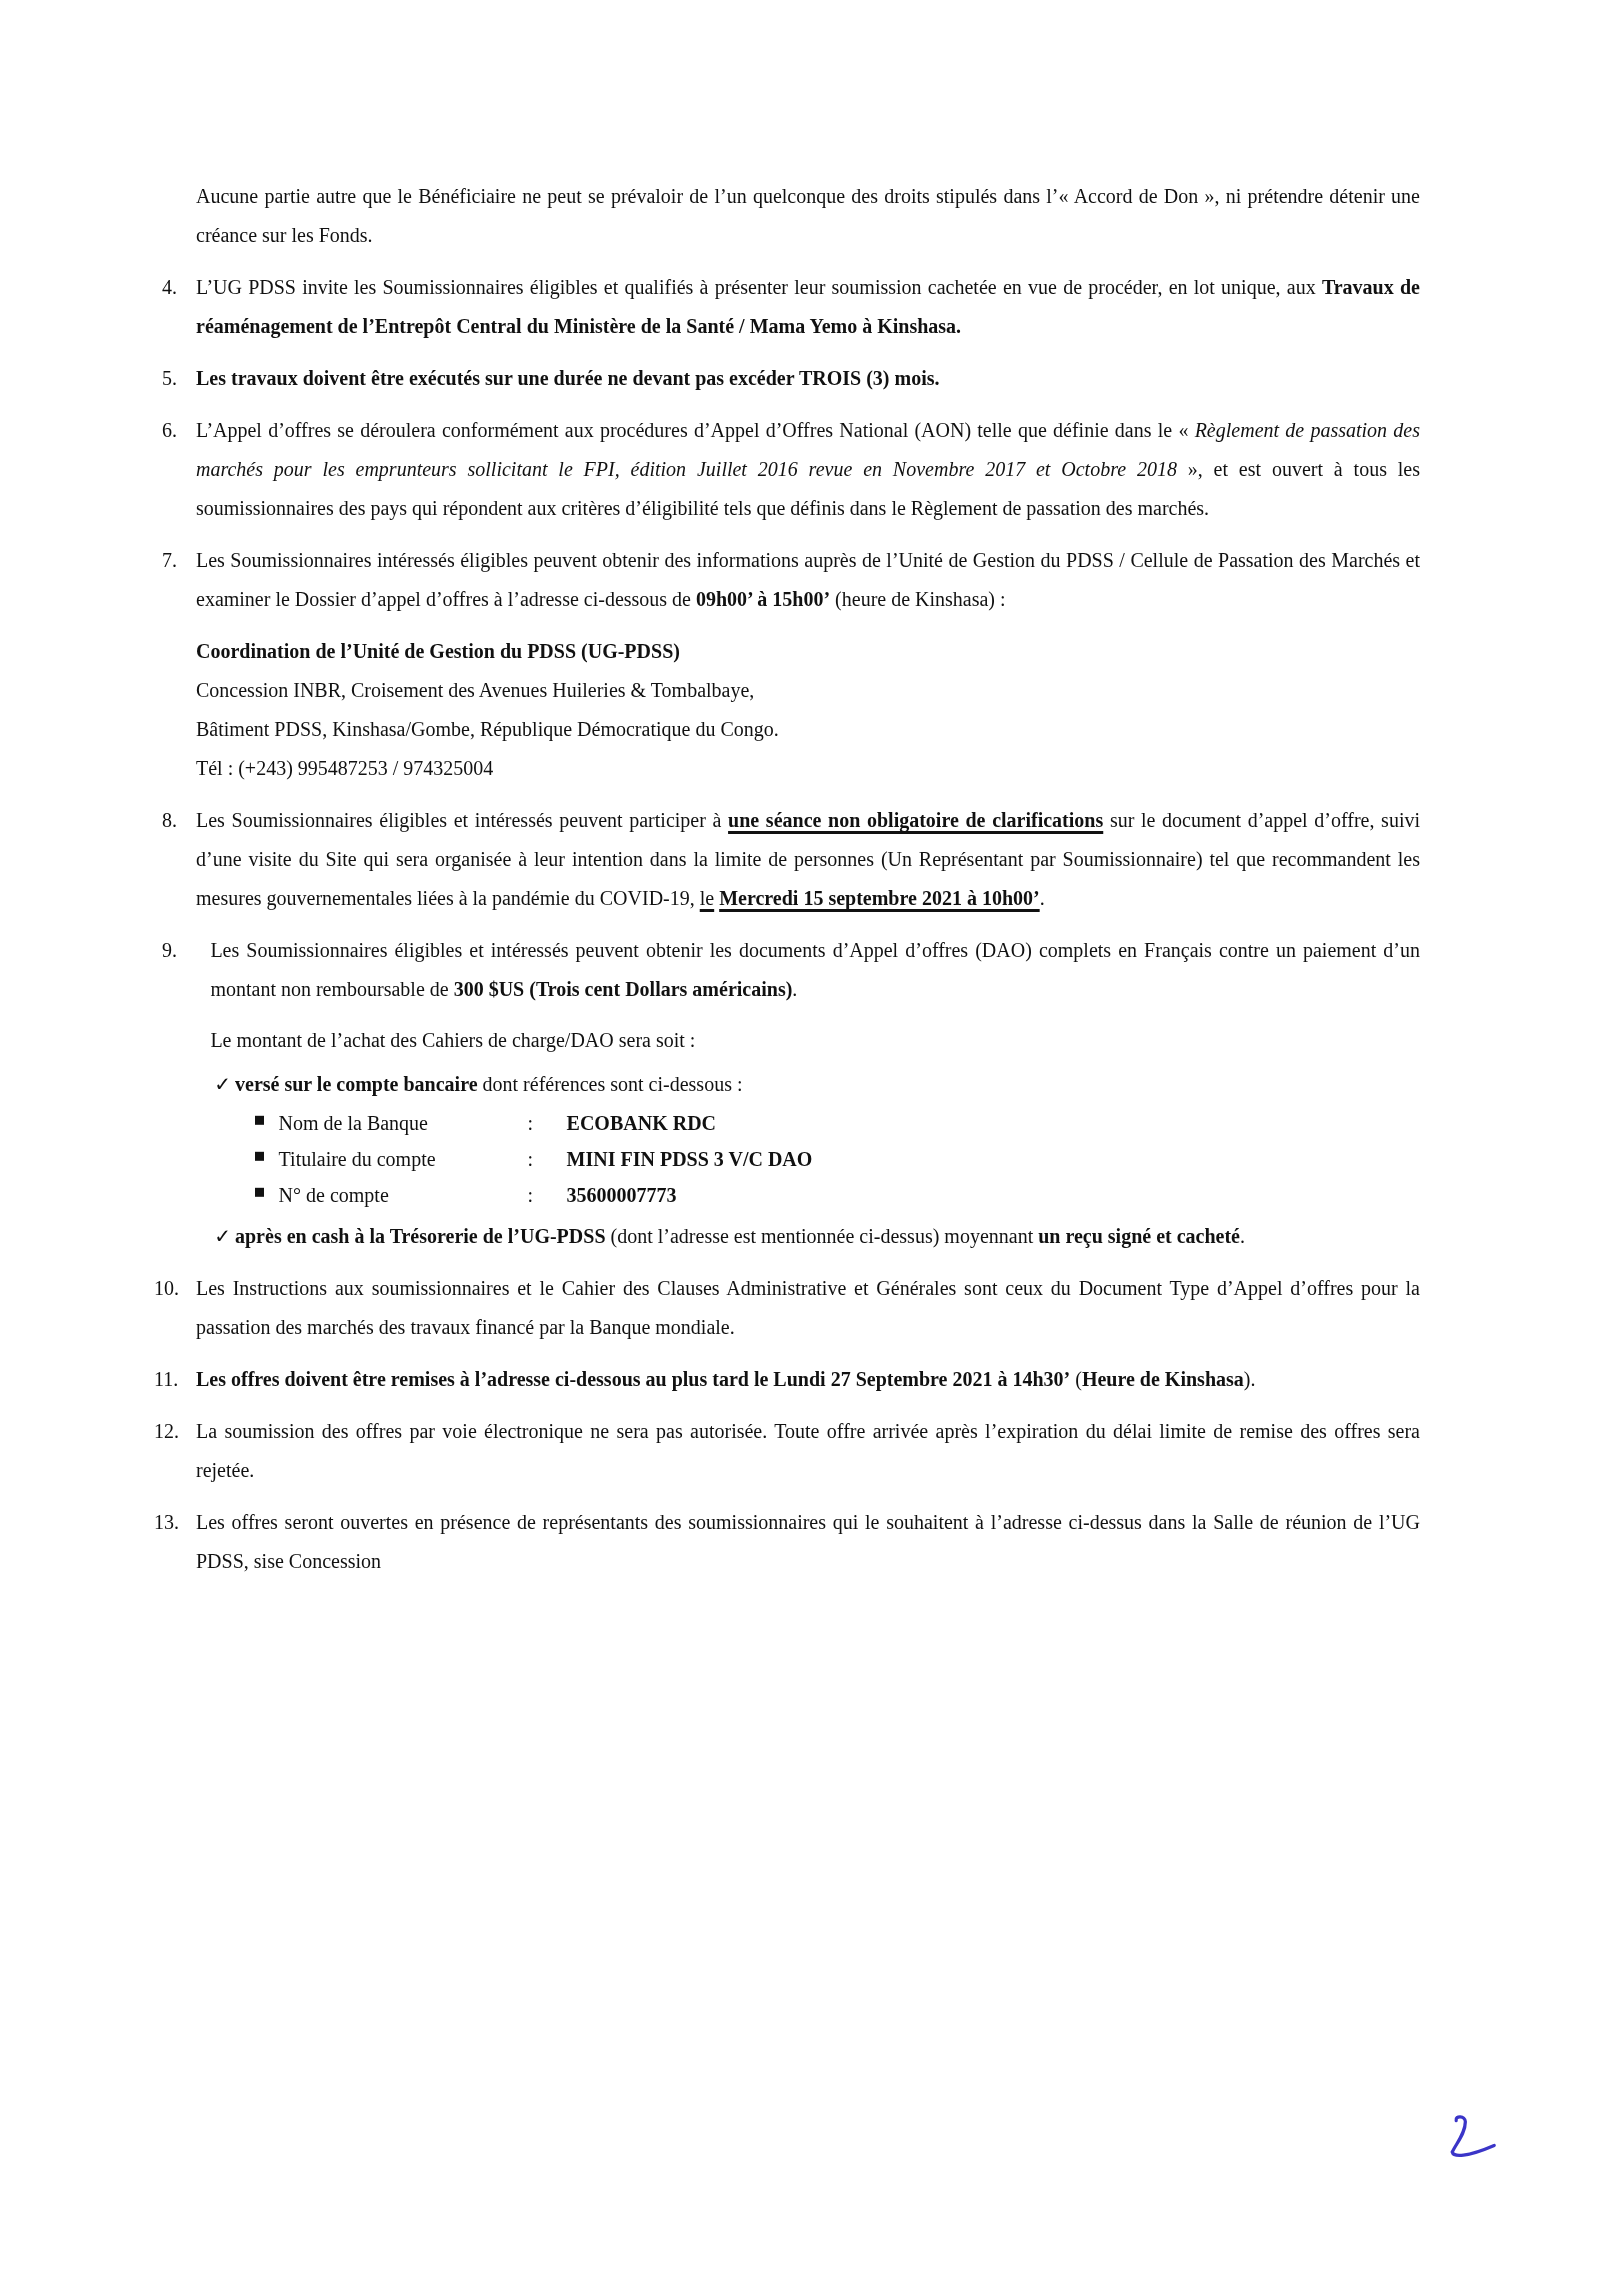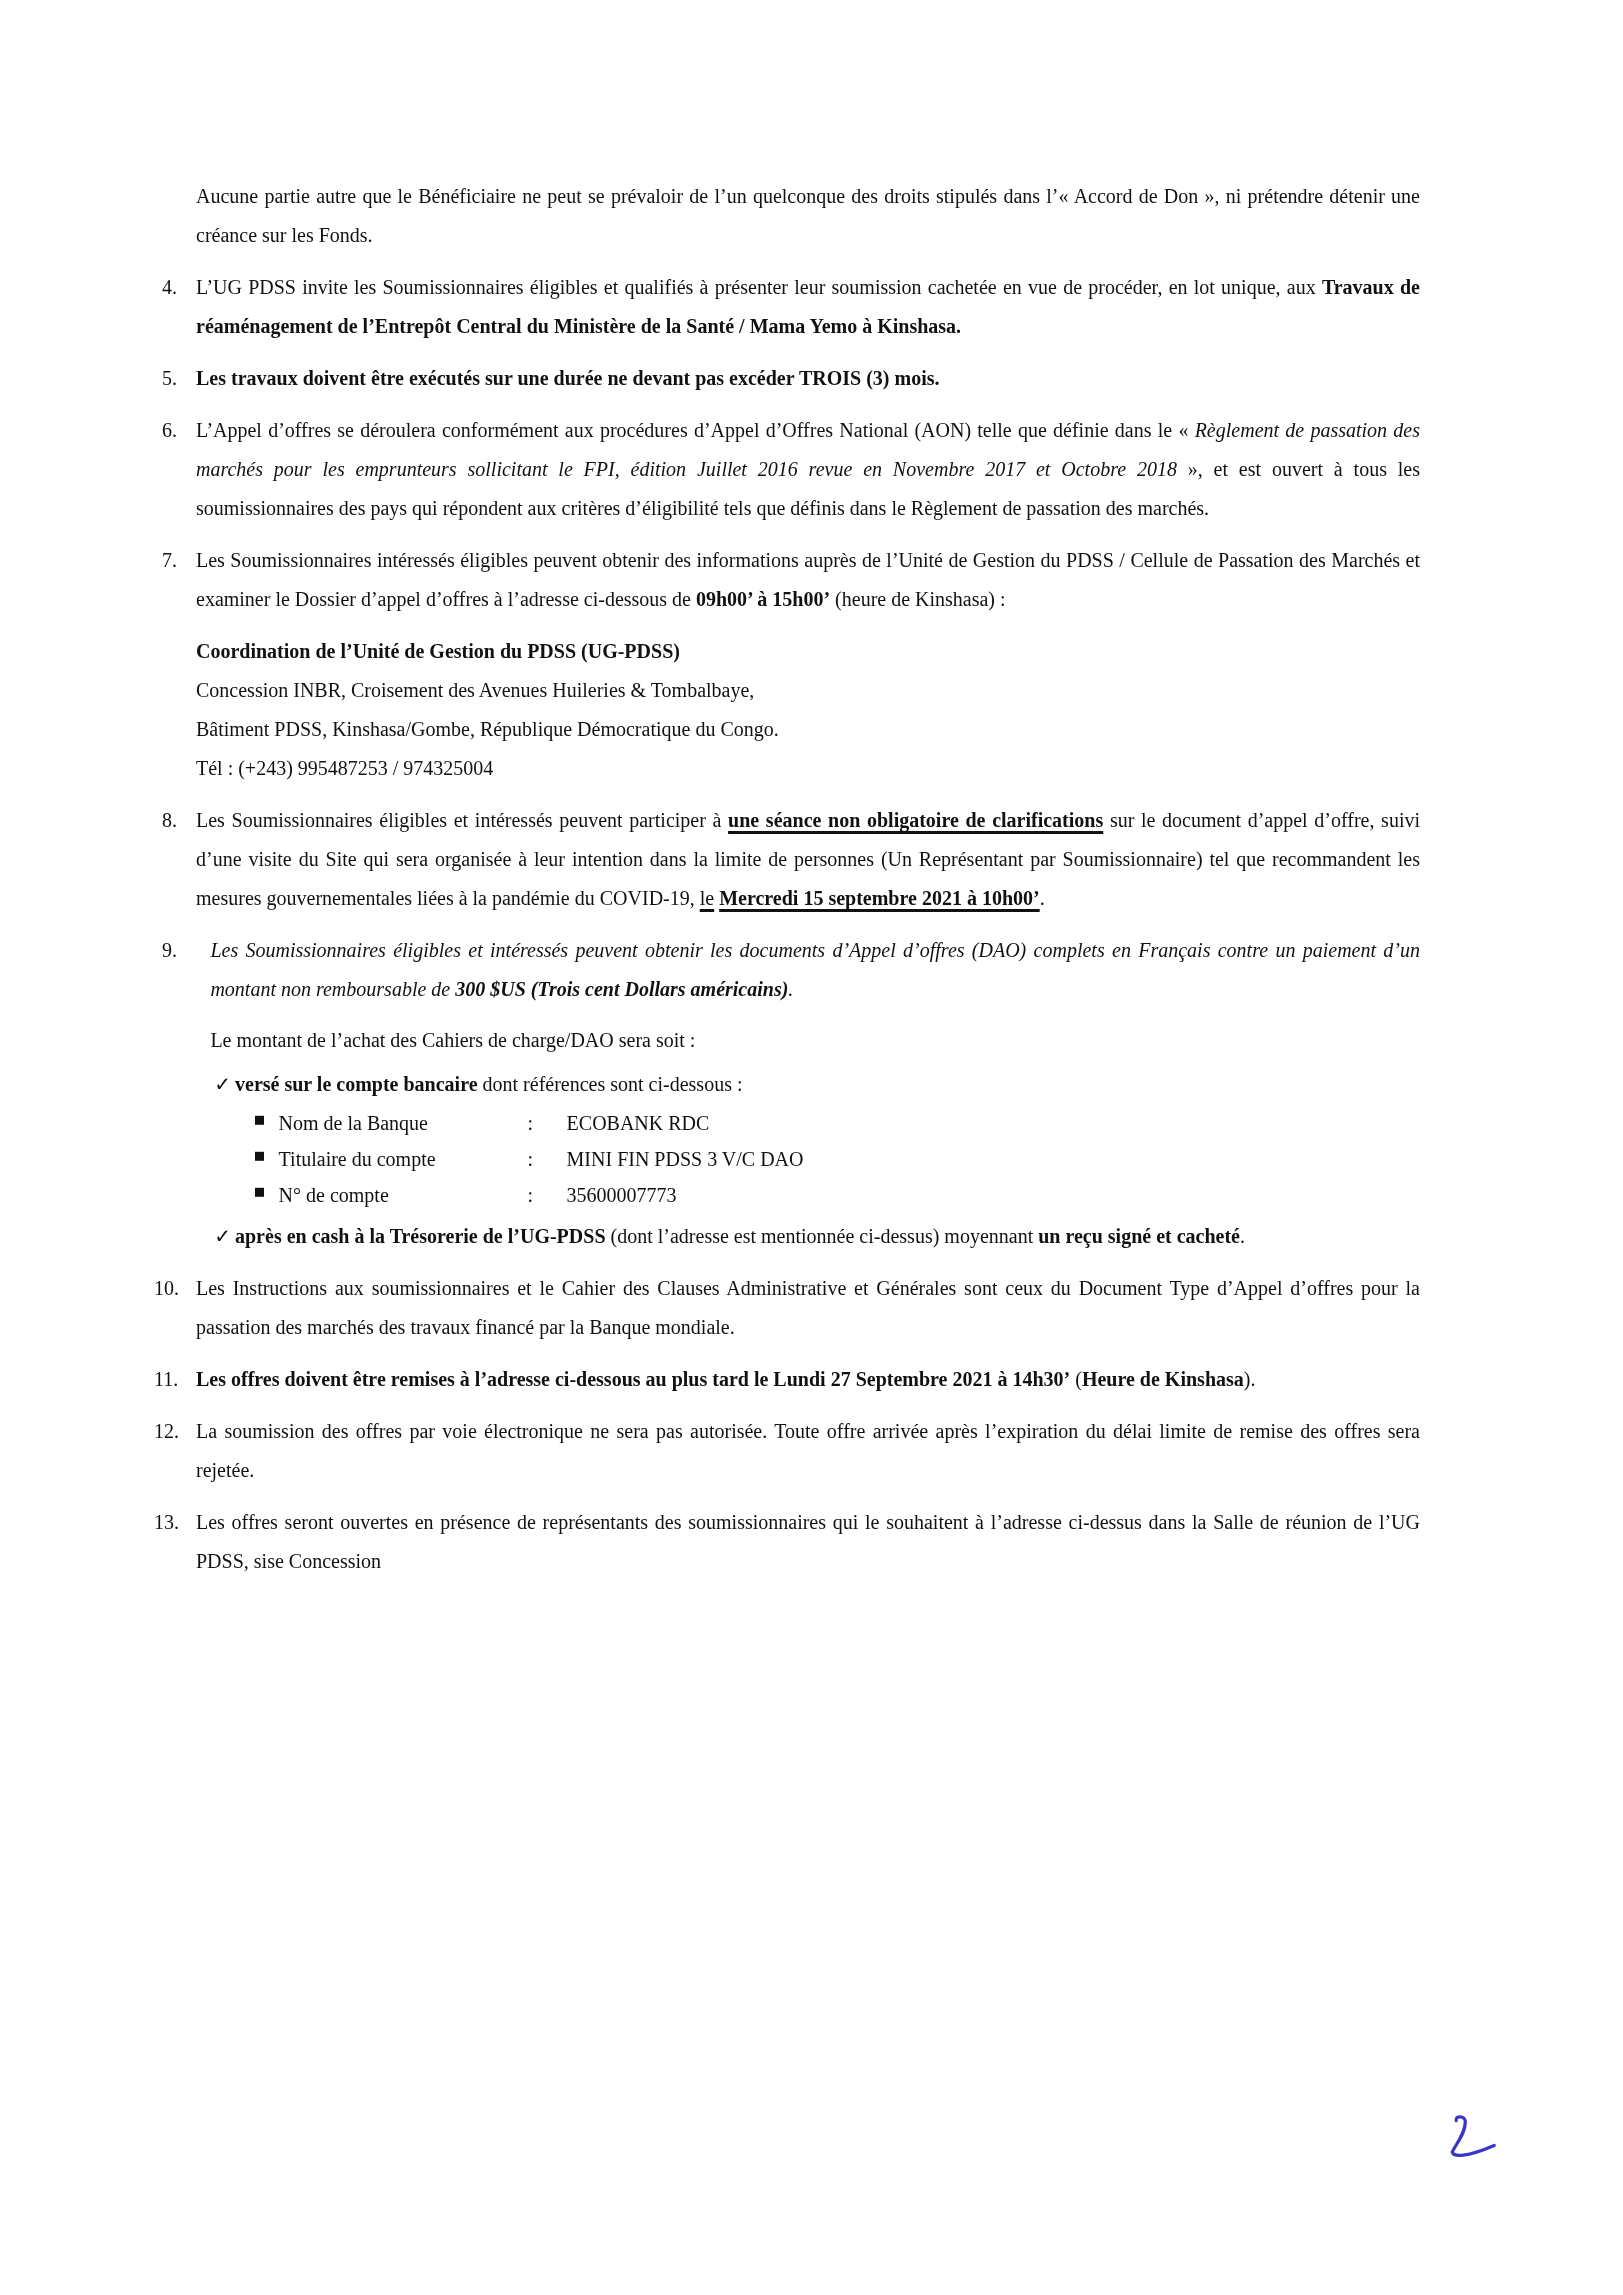--- a/index.html
+++ b/index.html
@@ -11,35 +11,35 @@
   .page { position: absolute; left: 0; top: 0; width: 1623px; height: 2295px; }
   .content {
     position: absolute; left: 196px; top: 177px; width: 1224px;
     font-size: 20px; line-height: 39px;
   }
   p { margin: 0; text-align: justify; }
   .item { position: relative; margin-top: 13px; }
   .item .num { position: absolute; left: -34px; top: 0; width: 33px; }
   .item.wide .num { left: -42px; }
   .item.n9 .num { left: -34px; }
-  .item.n9 .txt { padding-left: 14.4px; font-style: italic; }
+  .item.n9 .txt { padding-left: 14.4px; }
   b { font-weight: bold; }
   i { font-style: italic; }
   .u { text-decoration: underline; text-decoration-thickness: 2.6px; text-underline-offset: 3.9px; }
   .addr { margin-top: 13px; }
   .addr div { text-align: left; }
   .note { margin-top: 11.8px; padding-left: 14.4px; }
   .check { position: relative; padding-left: 39px; margin-top: 5.2px; }
   .check .mark { position: absolute; left: 18.3px; top: 0; }
   .bank { margin-left: 59px; }
   .bank-row { display: flex; align-items: baseline; height: 36px; }
   .bank-row .bullet { width: 9.2px; height: 9.2px; background: #111; margin-right: 14.4px; transform: translateY(-5.2px); }
   .bank-row .lbl { width: 249px; }
   .bank-row .colon { width: 39px; }
-  .bank-row .val { font-weight: normal; text-align: center; }
+  .bank-row .val { font-weight: bold; text-align: center; }
   .page-number {
     position: absolute; left: 1447px; top: 2114px; width: 59px; height: 59px;
   }
 </style>
 </head>
 <body>
 
 <div class="page">
   <div class="content">
 

